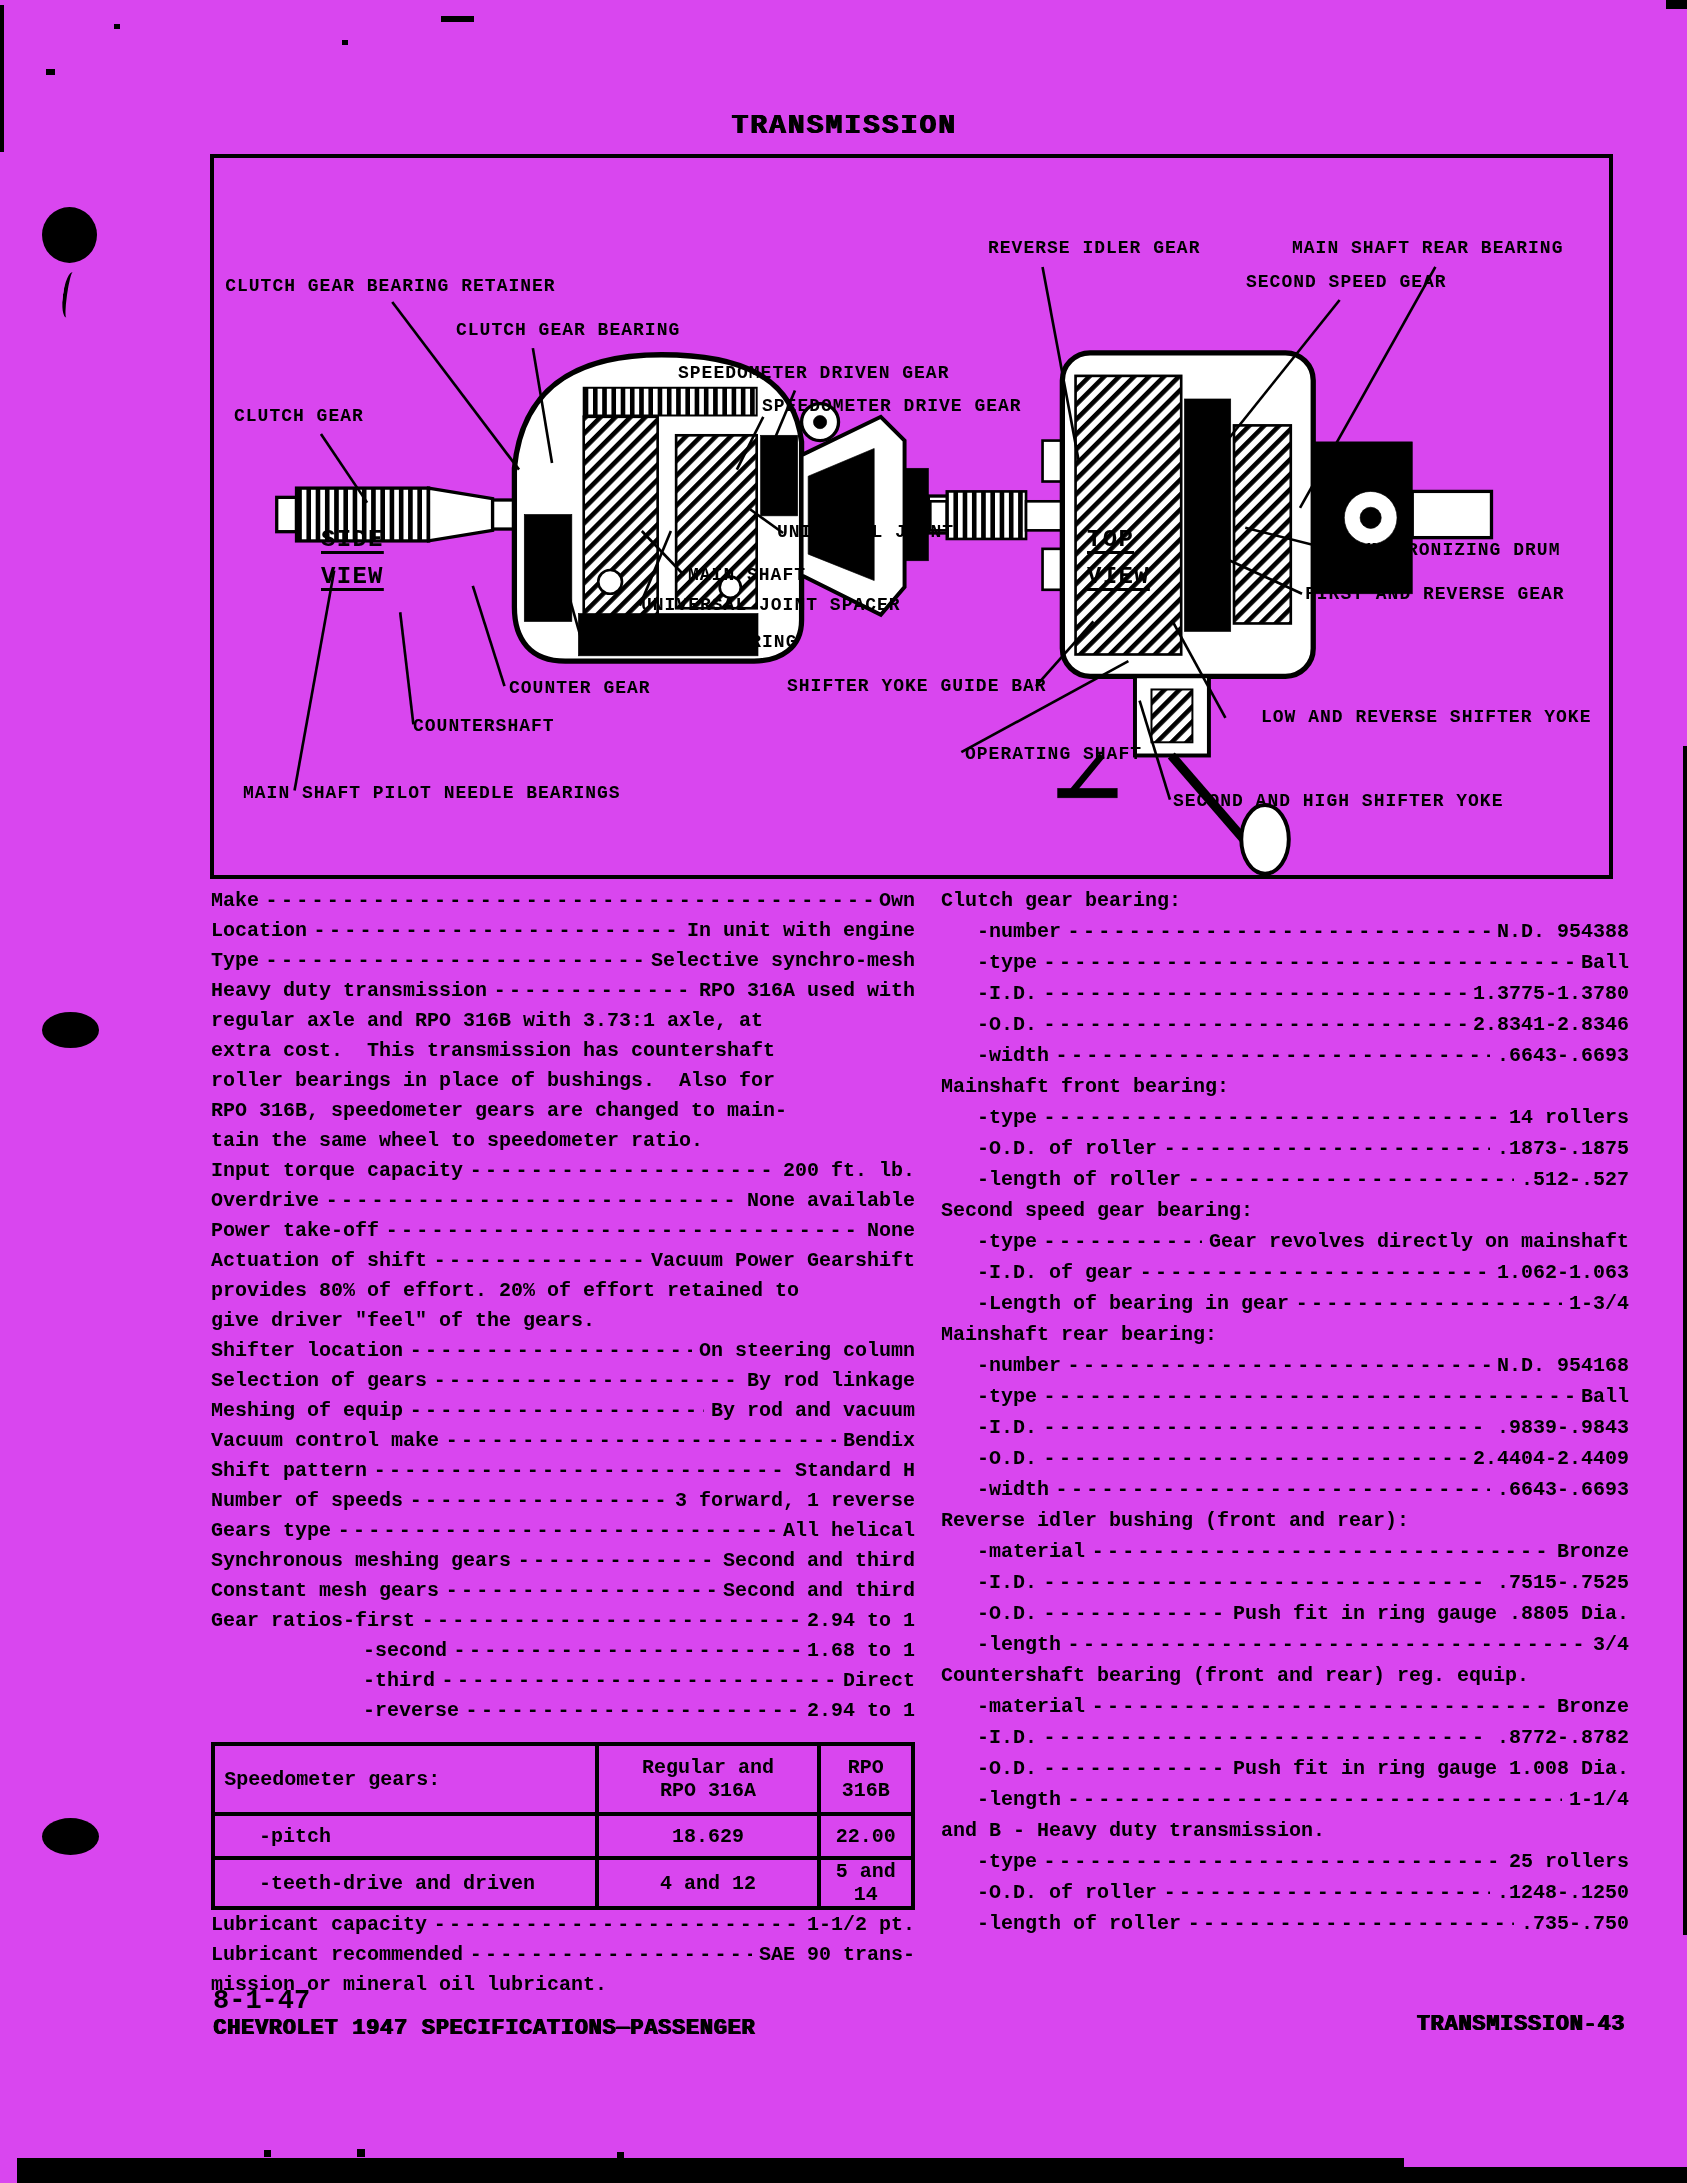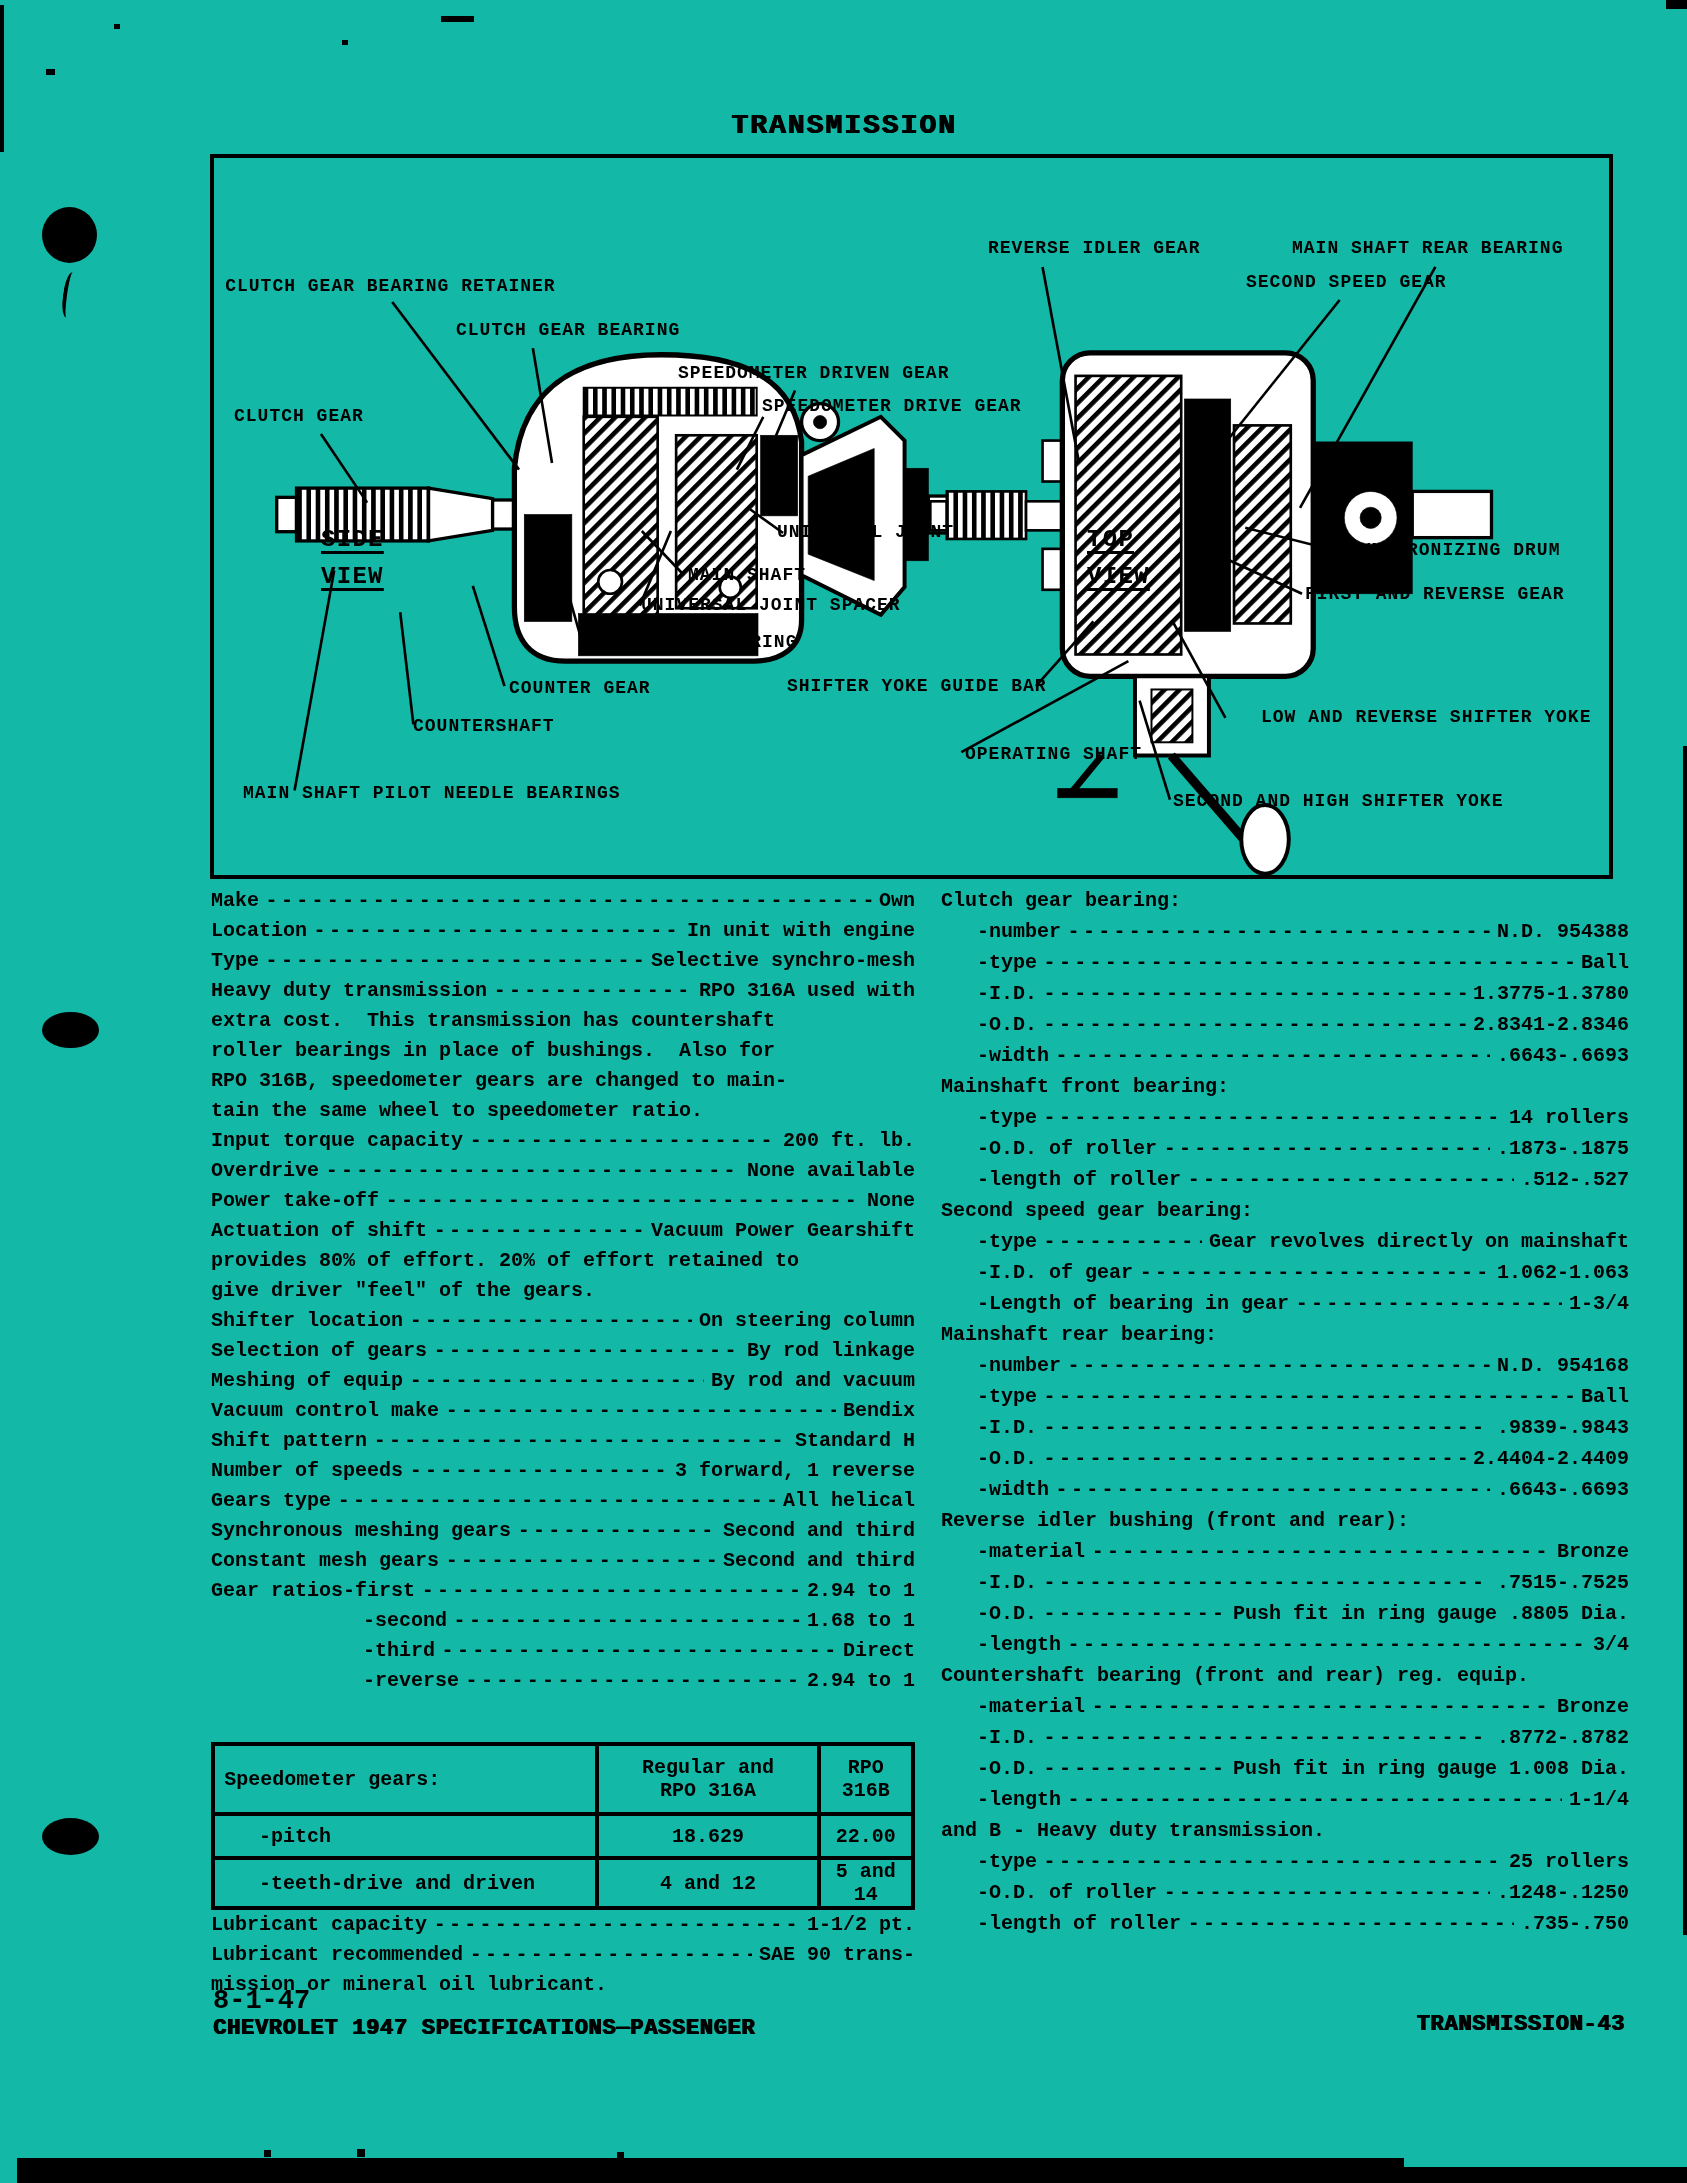--- a/index.html
+++ b/index.html
@@ -1,17 +1,17 @@
 <!DOCTYPE html>
 <html style="font-size:10.6px"><head>
 <meta charset="utf-8">
 <style>
   html,body{margin:0;padding:0;background:#e8e8e8;}
   #page{
-    position:relative; width:1688px; height:2183px; background:#14b8a6; color:#000;
+    position:relative; width:1688px; height:2183px; background:#d946ef; color:#000;
     font-family:"Liberation Mono","DejaVu Sans Mono",monospace; font-weight:bold; overflow:hidden;
   }
   .heavy{ text-shadow:1px 0 #000, -0.3px 0 #000; }
   
   .punch{ position:absolute; background:#000; border-radius:50%; }
   .mark{ position:absolute; background:#000; }
   .paren-mark{ position:absolute; width:9.2px; height:46px; border-left:4.6px solid #000; border-radius:50% 0 0 50%; transform:rotate(8deg); background:transparent; }
   
   #page-title{ position:absolute; top:110px; left:50%; transform:translateX(-50%);
     font-size:28px; letter-spacing:2px; }
@@ -182,20 +182,21 @@
     <div class="dlabel" style="left:751px;top:586px;">OPERATING SHAFT</div>
     <div class="dlabel" style="left:29px;top:625px;">MAIN SHAFT PILOT NEEDLE BEARINGS</div>
     <div class="dlabel" style="left:959px;top:633px;">SECOND AND HIGH SHIFTER YOKE</div>
   </div>
 
   <div id="col-left" class="speccol">
       <div class="specline"><span class="k">Make</span><span class="leader">----------------------------------------------------------------------</span><span class="v">Own</span></div>
       <div class="specline"><span class="k">Location</span><span class="leader">----------------------------------------------------------------------</span><span class="v">In unit with engine</span></div>
       <div class="specline"><span class="k">Type</span><span class="leader">----------------------------------------------------------------------</span><span class="v">Selective synchro-mesh</span></div>
       <div class="specline"><span class="k">Heavy duty transmission</span><span class="leader">----------------------------------------------------------------------</span><span class="v">RPO 316A used with</span></div>
+      <div class="specline">regular axle and RPO 316B with 3.73:1 axle, at</div>
       <div class="specline">extra cost.  This transmission has countershaft</div>
       <div class="specline">roller bearings in place of bushings.  Also for</div>
       <div class="specline">RPO 316B, speedometer gears are changed to main-</div>
       <div class="specline">tain the same wheel to speedometer ratio.</div>
       <div class="specline"><span class="k">Input torque capacity</span><span class="leader">----------------------------------------------------------------------</span><span class="v">200 ft. lb.</span></div>
       <div class="specline"><span class="k">Overdrive</span><span class="leader">----------------------------------------------------------------------</span><span class="v">None available</span></div>
       <div class="specline"><span class="k">Power take-off</span><span class="leader">----------------------------------------------------------------------</span><span class="v">None</span></div>
       <div class="specline"><span class="k">Actuation of shift</span><span class="leader">----------------------------------------------------------------------</span><span class="v">Vacuum Power Gearshift</span></div>
       <div class="specline">provides 80% of effort. 20% of effort retained to</div>
       <div class="specline">give driver "feel" of the gears.</div>

